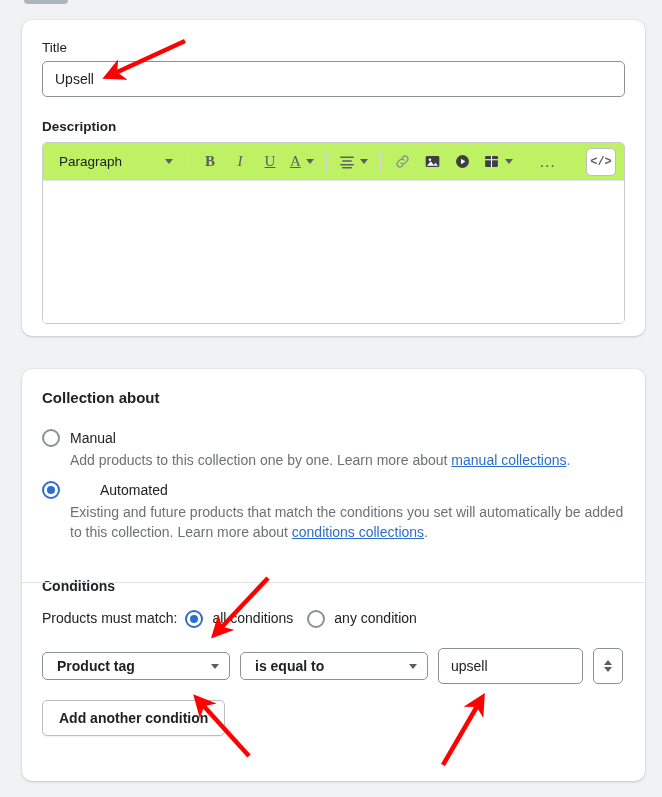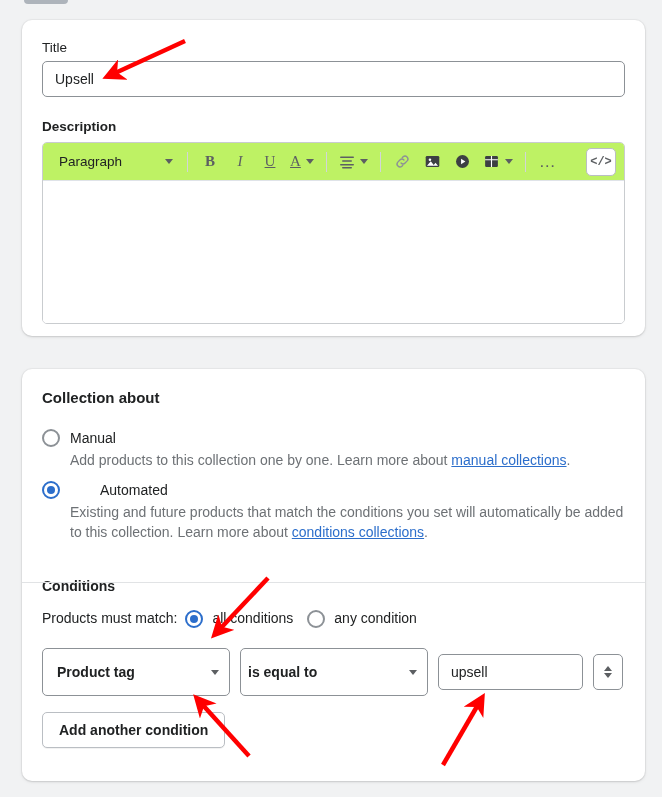--- a/index.html
+++ b/index.html
@@ -230,32 +230,32 @@
   .cond-row {
     display: flex;
     align-items: center;
     gap: 10px;
     margin-bottom: 16px;
   }
   .select-box {
     display: flex;
     align-items: center;
     justify-content: space-between;
-    height: 48px;
+    height: 28px;
     padding: 0 10px 0 14px;
     background: #fff;
     border: 1px solid #8c9196;
     border-radius: 5px;
     font-size: 14px;
     font-weight: bold;
     color: #202223;
     cursor: pointer;
   }
   #cond-field-select { width: 188px; }
-  #cond-operator-select { width: 188px; padding-left: 7px; }
+  #cond-operator-select { width: 188px; }
   .value-input {
     width: 145px;
     height: 36px;
     padding: 0 12px;
     border: 1px solid #8c9196;
     border-radius: 5px;
     font-family: "Liberation Sans", sans-serif;
     font-size: 14px;
     color: #202223;
     background: #fff;

